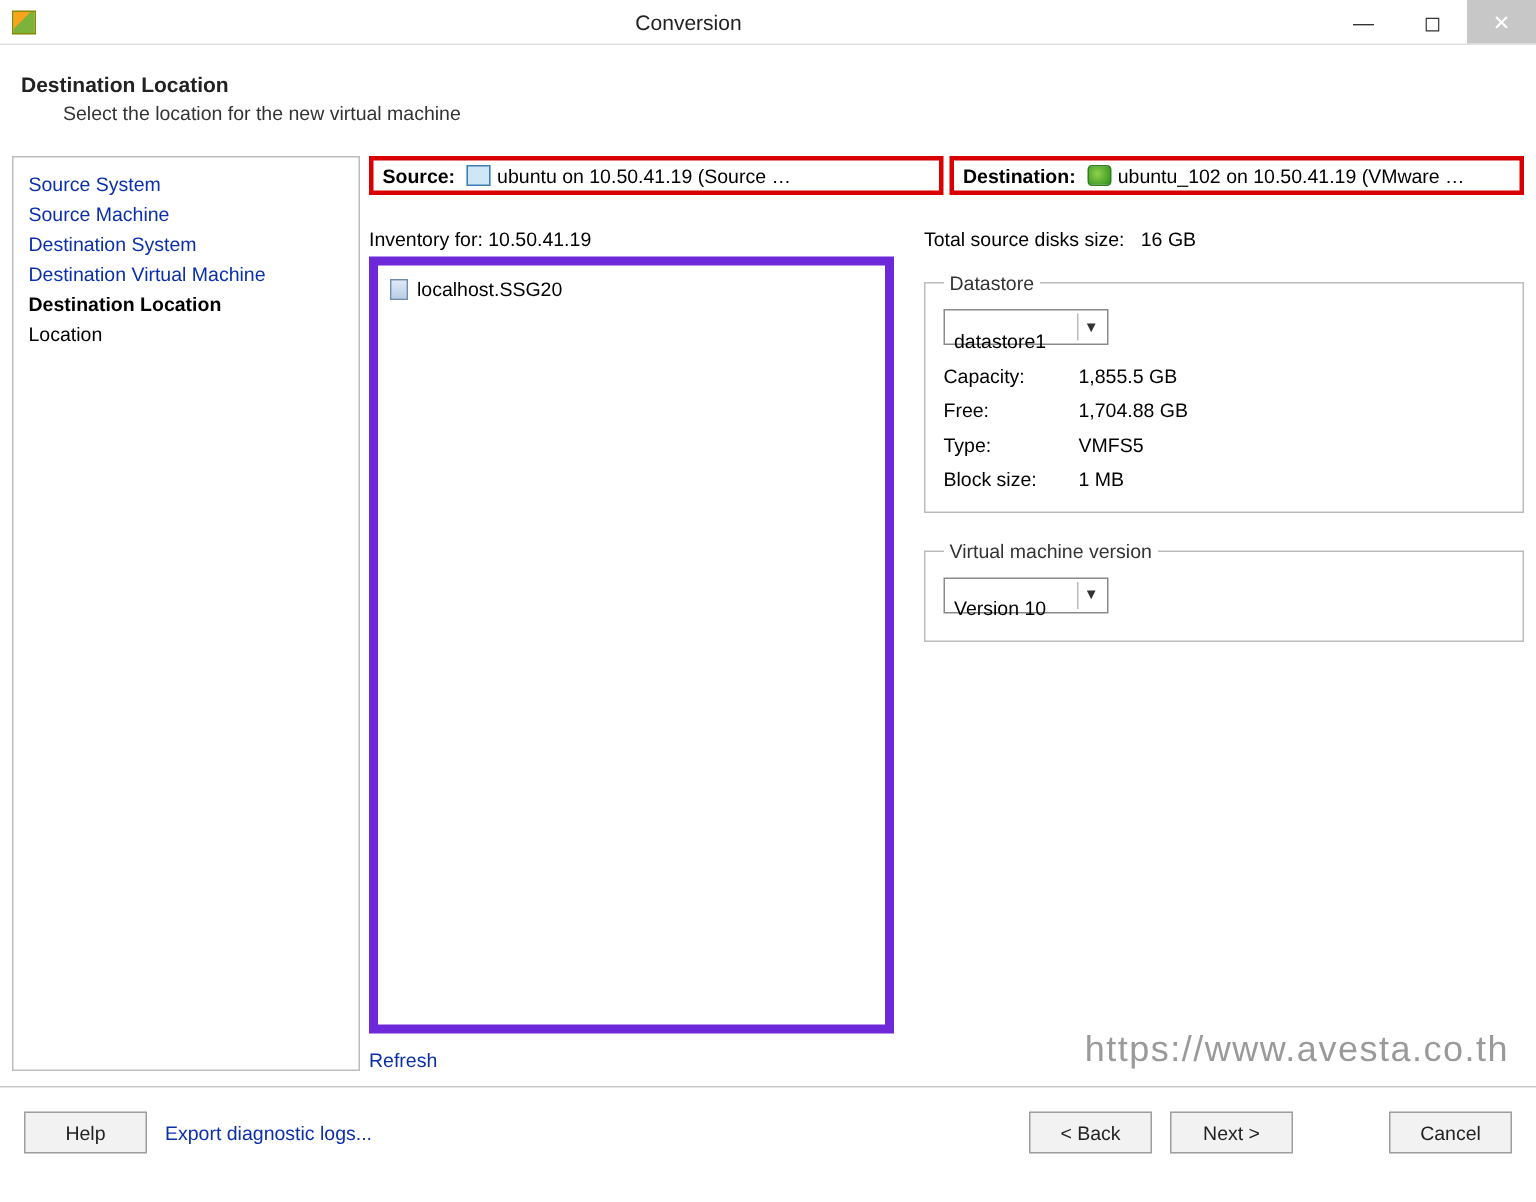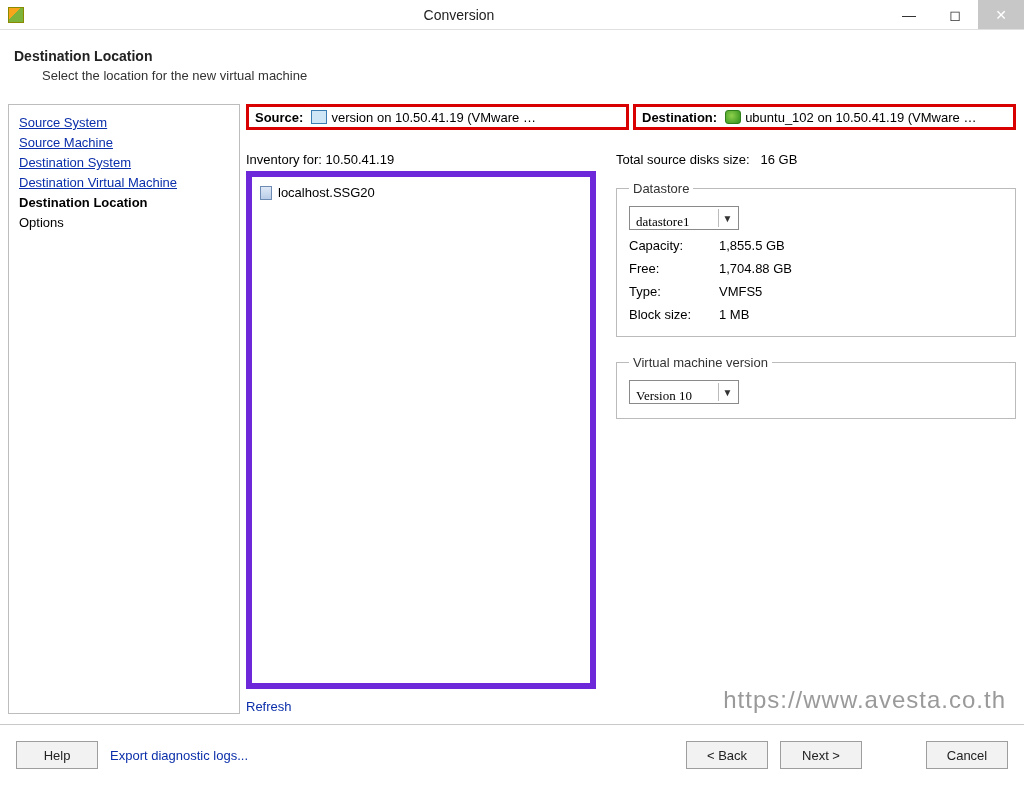--- a/index.html
+++ b/index.html
@@ -10,21 +10,21 @@
   .win-controls { display:flex; height:100%; }
   .win-btn { width:46px; display:flex; align-items:center; justify-content:center; font-size:14px; color:#333; }
   .win-btn.close { background:#c7c7c7; color:#fff; }
   
   .header-section { padding:18px 14px 10px 14px; border-bottom:1px solid #fff;}
   .header-title { font-weight:bold; font-size:14px; color:#222; margin-bottom:4px; }
   .header-sub { font-size:13px; color:#333; margin-left:28px; }
 
   .body-row { display:flex; height:610px; padding:0 8px; margin-top:10px;}
   .sidebar { width:232px; border:1px solid #bdbdbd; background:#fff; padding:8px 10px; overflow:auto;}
-  .sidebar a { color:#0b2faa; text-decoration:underline; display:block; line-height:20px; cursor:pointer;}
+  .sidebar a { color:#0b2faa; display:block; line-height:20px; cursor:pointer;}
   .sidebar .cur { font-weight:bold; text-decoration:none; color:#000; cursor:default;}
   .sidebar .plain { color:#000; text-decoration:none; cursor:default;}
 
   .main { flex:1; padding:0 0 0 6px; display:flex; flex-direction:column; position:relative;}
   .srcdest-row { display:flex; gap:4px; margin-bottom:22px;}
   .srcdest { flex:1; min-width:0; border:3px solid #d80000; background:#fff; height:26px; display:flex; align-items:center; padding:0 6px; overflow:hidden; white-space:nowrap;}
   .srcdest .lbl { font-weight:bold; margin-right:4px;}
   .mini-icon { width:16px; height:14px; display:inline-block; margin:0 4px; vertical-align:middle;}
   .icon-pc { background:#cfe6f7; border:1px solid #3b7db3; }
   .icon-dest { background:radial-gradient(circle at 40% 40%, #8fd04c, #2f8f1c); border:1px solid #2f7f1a; border-radius:3px;}
@@ -35,21 +35,21 @@
   .inv-label { margin-bottom:4px;}
   .treebox { flex:1; border:6px solid #6d28d9; background:#fff; padding:6px 4px; overflow:auto;}
   .tree-item { display:flex; align-items:center; gap:6px; padding:2px 4px;}
   .host-icon { width:12px; height:14px; border:1px solid #6e8bb3; background:linear-gradient(#dfe9f7,#b9cde7); display:inline-block;}
   .refresh { margin-top:10px; color:#0b2faa; cursor:pointer; }
 
   .right-col { flex:1; }
   .info-line { margin-bottom:14px; }
   fieldset { border:1px solid #bbb; margin:0 0 18px 0; padding:10px 12px 14px 12px; }
   legend { padding:0 4px; color:#333; font-size:13px;}
-  .select { border:1px solid #8a8a8a; background:#fff; height:24px; padding:10px 22px 2px 6px; display:inline-flex; align-items:center; position:relative; min-width:110px; cursor:pointer;font-family:Liberation Serif, serif;}
+  .select { border:1px solid #8a8a8a; background:#fff; height:24px; padding:20px 22px 2px 6px; display:inline-flex; align-items:center; position:relative; min-width:110px; cursor:pointer;}
   .select .arrow { position:absolute; right:2px; top:2px; bottom:2px; width:18px; border-left:1px solid #bbb; display:flex; align-items:center; justify-content:center; font-size:10px; color:#333;}
   .kv { display:flex; margin-top:8px; }
   .kv .k { width:90px; }
   
   .watermark { position:absolute; right:10px; bottom:0px; color:#9a9a9a; font-size:24px; letter-spacing:1px; pointer-events:none;}
 
   .footer { border-top:1px solid #c9c9c9; height:66px; margin-top:10px; padding:16px 16px 0 16px; display:flex; align-items:flex-start;}
   .btn { border:1px solid #9e9e9e; background:#f2f2f2; height:28px; min-width:82px; padding:4px 14px; display:inline-flex; align-items:center; justify-content:center; cursor:pointer; font-size:13px; color:#222; }
   .footer .left { display:flex; align-items:center; gap:12px;}
   .footer .right { margin-left:auto; display:flex; gap:12px;}
@@ -73,29 +73,29 @@
   <div class="header-sub">Select the location for the new virtual machine</div>
 </div>
 
 <div class="body-row">
   <div class="sidebar">
     <a>Source System</a>
     <a>Source Machine</a>
     <a>Destination System</a>
     <a>Destination Virtual Machine</a>
     <a class="cur">Destination Location</a>
-    <a class="plain">Options</a>
+    <a class="plain">Location</a>
   </div>
 
   <div class="main">
     <div class="srcdest-row">
       <div class="srcdest">
         <span class="lbl">Source:</span>
         <span class="mini-icon icon-pc"></span>
-        <span class="ellipsis">version on 10.50.41.19 (VMware …</span>
+        <span class="ellipsis">ubuntu on 10.50.41.19 (Source …</span>
       </div>
       <div class="srcdest">
         <span class="lbl">Destination:</span>
         <span class="mini-icon icon-dest"></span>
         <span class="ellipsis">ubuntu_102 on 10.50.41.19 (VMware …</span>
       </div>
     </div>
 
     <div class="content-row">
       <div class="left-col">

